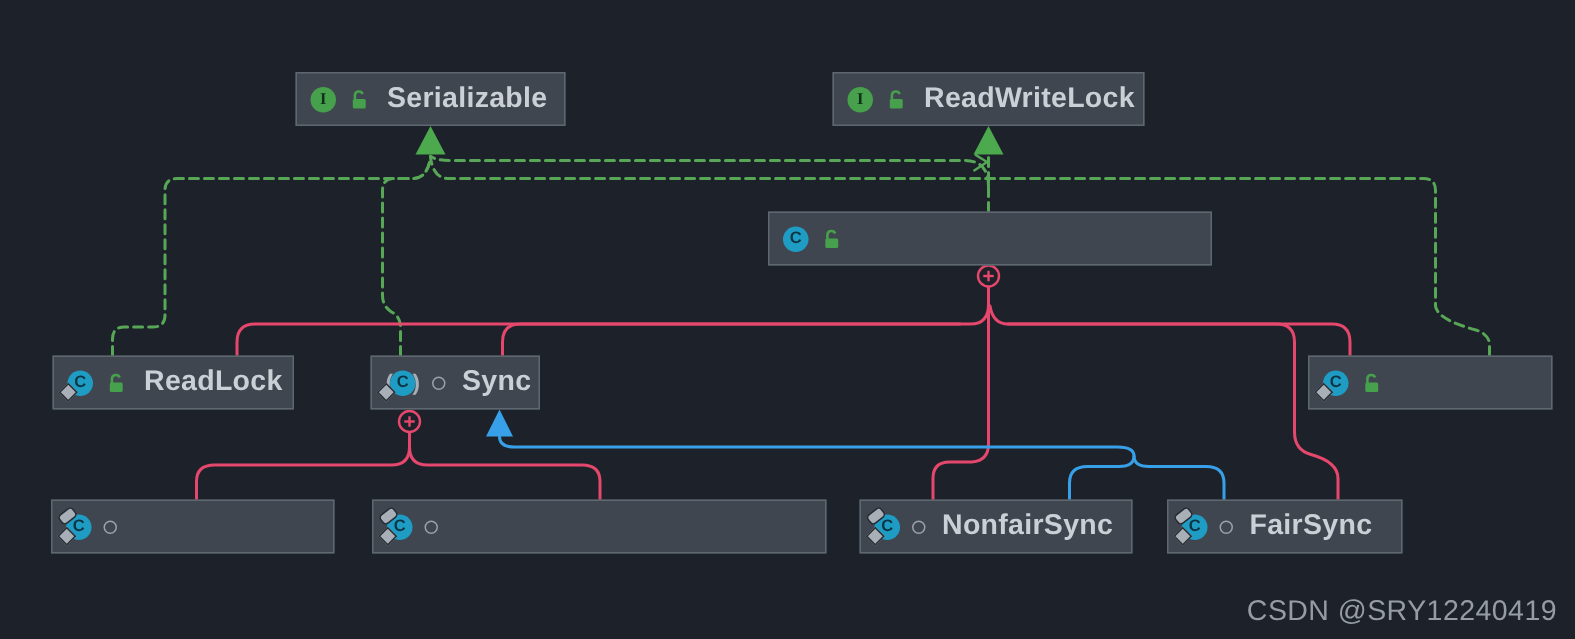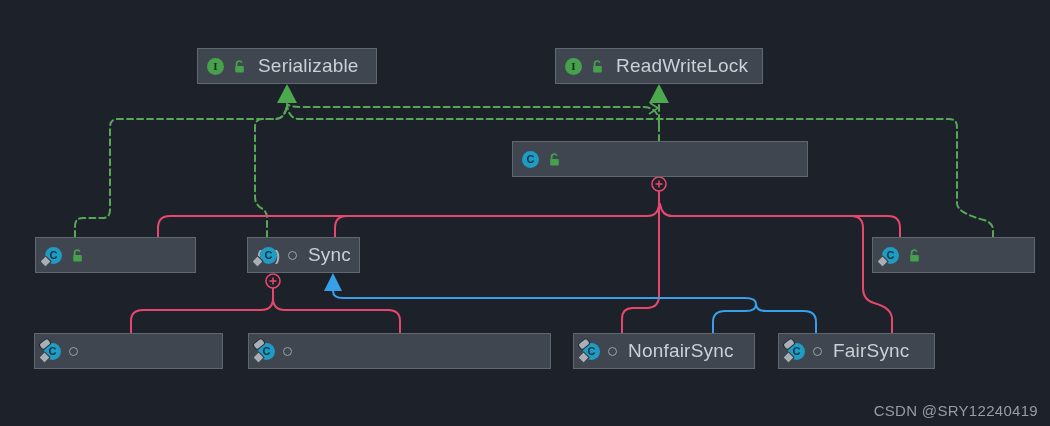--- a/index.html
+++ b/index.html
@@ -3,36 +3,36 @@
 <meta charset="utf-8">
 <style>
   html,body{margin:0;padding:0;background:#14171c;}
   #canvas{position:relative;width:1050px;height:426px;background:#1D222A;overflow:hidden;
           font-family:"Liberation Sans",sans-serif;}
   #edges{position:absolute;left:0;top:0;z-index:1;}
   #nodes{position:absolute;left:0;top:0;width:100%;height:100%;z-index:2;}
   .node{position:absolute;box-sizing:border-box;display:flex;align-items:center;
         background:#3F464F;border:1.5px solid #5F6771;padding-left:9px;
         color:#CBD0D6;font-size:19px;white-space:nowrap;}
-  .node .label{margin-left:11px;letter-spacing:.2px;}
+  .node .label{margin-left:11px;letter-spacing:.2px;font-weight:bold;}
   .iconwrap{position:relative;display:flex;align-items:center;}
   .circ{width:17px;height:17px;border-radius:50%;display:flex;align-items:center;
         justify-content:center;font-size:11px;font-weight:bold;line-height:1;}
   .circ.iface{background:#47A04C;color:#10301a;font-family:"Liberation Serif",serif;}
   .circ.cls{background:#1F9CC4;color:#0c3442;}
   .paren{color:#A9AFB6;font-size:15px;font-weight:bold;line-height:17px;}
   .paren.l{margin-right:-2px;} .paren.r{margin-left:-2px;}
   .ov-static{position:absolute;left:-4px;bottom:-2px;width:7px;height:7px;
              background:#A9AFB6;border:1px solid #272c34;transform:rotate(45deg);}
   .ov-final{position:absolute;left:-5px;top:-3px;width:10px;height:6px;
             background:#A9AFB6;border:1px solid #272c34;border-radius:3px;
             transform:rotate(-38deg);}
   .vis{margin-left:8px;display:inline-flex;align-items:center;}
   .vis-pkg{width:7px;height:7px;border:1.5px solid #9BA1A8;border-radius:50%;}
-  #watermark{position:absolute;right:12px;bottom:7px;color:#969CA4;font-size:15px;
+  #watermark{position:absolute;right:12px;bottom:7px;color:#969CA4;font-size:19px;
              z-index:3;letter-spacing:.3px;}
 </style>
 </head>
 <body>
 
 <div id="canvas">
   <svg id="edges" width="1050" height="426" viewBox="0 0 1050 426">
       <path d="M 75 237 L 75 226 Q 75 218 83 218 L 102 218 Q 110 218 110 210 L 110 127 Q 110 119 118 119 L 275 119 Q 285 119 287 105" fill="none" stroke="#57A757" stroke-width="2" stroke-linecap="round" stroke-linejoin="round" stroke-dasharray="6 4"></path>
       <path d="M 267 237 L 267 218 Q 267 211 261 208 Q 255 204 255 197 L 255 127 Q 255 119 263 119 L 275 119 Q 285 119 287 105" fill="none" stroke="#57A757" stroke-width="2" stroke-linecap="round" stroke-linejoin="round" stroke-dasharray="6 4"></path>
       <path d="M 993 237 L 993 230 Q 993 223 984 220 Q 958 213 957 204 L 957 127 Q 957 119 949 119 L 299 119 Q 289 119 287 105" fill="none" stroke="#57A757" stroke-width="2" stroke-linecap="round" stroke-linejoin="round" stroke-dasharray="6 4"></path>
@@ -102,20 +102,21 @@
         <span class="iconwrap">
           <span class="circ cls">C</span>
           <span class="ov-static"></span>
         </span>
         <span class="vis">
           <svg width="15" height="15" viewBox="0 0 15 15">
             <path d="M4.6 7.4 L4.6 4.6 A2.7 2.7 0 0 1 9.8 3.7" fill="none" stroke="#47A04C" stroke-width="1.7"></path>
             <rect x="3.2" y="7" width="8.6" height="6.4" rx="1" fill="#47A04C"></rect>
           </svg>
         </span>
+        <span class="label">ReadLock</span>
       </div>
       <div class="node" style="left: 247px; top: 237px; width: 113px; height: 36px;">
         <span class="iconwrap">
           <span class="paren l">(</span>
           <span class="circ cls">C</span>
           <span class="paren r">)</span>
           <span class="ov-static"></span>
         </span>
         <span class="vis">
           <span class="vis-pkg"></span>

